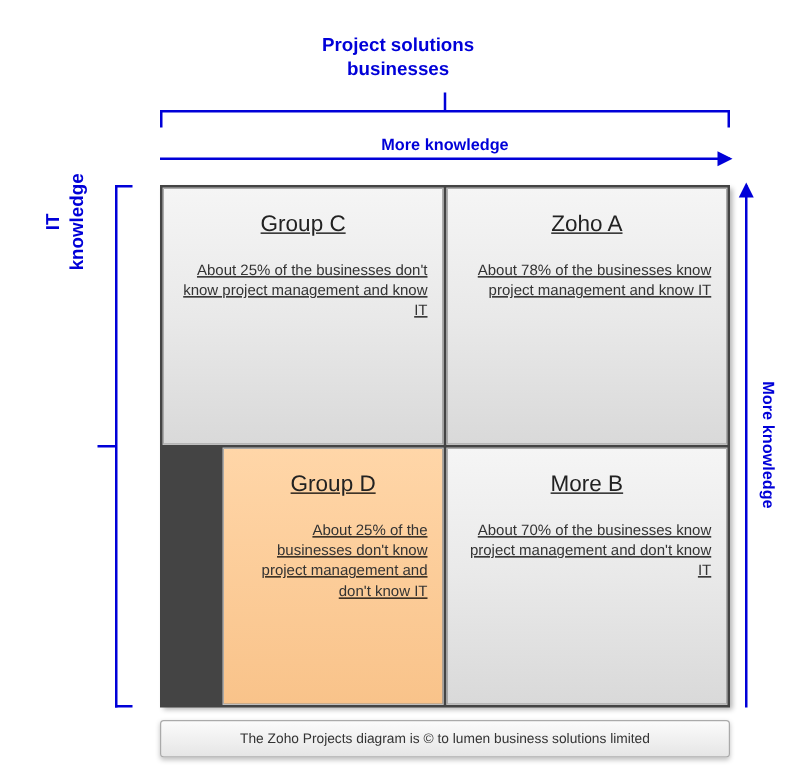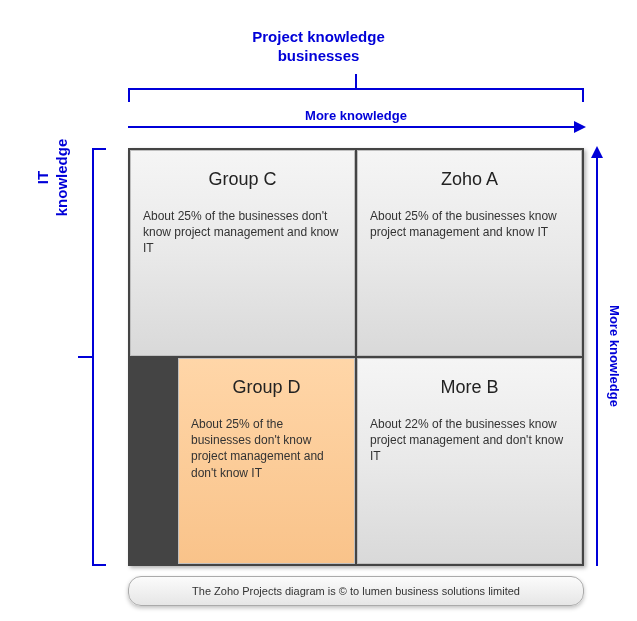--- a/index.html
+++ b/index.html
@@ -150,58 +150,59 @@
     padding: 2px;
     box-shadow: 2px 2px 4px rgba(0,0,0,0.3);
   }
   .cell {
     background: linear-gradient(to bottom, #f5f5f5 0%, #e9e9e9 50%, #d9d9d9 100%);
     border: 1px solid #bfbfbf;
     padding: 18px 12px 8px 12px;
     display: flex;
     flex-direction: column;
     align-items: center;
+    text-decoration: underline;
   }
   .cell.highlight {
     background: linear-gradient(to bottom, #ffd6a8 0%, #f9c38a 100%);
     margin-left: 48px;
   }
   .cell-title {
     font-size: 18px;
     color: #222;
     margin-bottom: 18px;
   }
   .cell-body {
     font-size: 12px;
     color: #333;
-    text-align: left;
+    text-align: right;
     line-height: 1.35;
   }
   .footer {
     position: absolute;
     left: 128px;
     top: 576px;
     width: 456px;
     height: 30px;
     background: linear-gradient(to bottom, #fbfbfb 0%, #e6e6e6 100%);
     border: 1px solid #aaa;
-    border-radius: 13px;
+    border-radius: 3px;
     box-shadow: 0 2px 4px rgba(0,0,0,0.25);
     display: flex;
     align-items: center;
     justify-content: center;
     font-size: 11px;
     color: #333;
   }
 </style>
 </head>
 <body>
 
 <div class="top-title">
-  <span>Project knowledge</span><br>
+  <span>Project solutions</span><br>
   <span>businesses</span>
 </div>
 <div class="top-bracket">
   <div class="stem"></div>
     <div class="hline"></div>
     <div class="vleft"></div>
     <div class="vright"></div>
 </div>
 <div class="top-arrow-label">More knowledge</div>
 <div class="top-arrow"></div>
@@ -220,25 +221,25 @@
 <div class="right-arrow"></div>
 <div class="right-arrow-label">More knowledge</div>
 
 <div class="grid">
   <div class="cell">
     <div class="cell-title">Group C</div>
     <div class="cell-body">About 25% of the businesses don't know project management and know IT</div>
   </div>
   <div class="cell">
     <div class="cell-title">Zoho A</div>
-    <div class="cell-body">About 25% of the businesses know project management and know IT</div>
+    <div class="cell-body">About 78% of the businesses know project management and know IT</div>
   </div>
   <div class="cell highlight">
     <div class="cell-title">Group D</div>
     <div class="cell-body">About 25% of the businesses don't know project management and don't know IT</div>
   </div>
   <div class="cell">
     <div class="cell-title">More B</div>
-    <div class="cell-body">About 22% of the businesses know project management and don't know IT</div>
+    <div class="cell-body">About 70% of the businesses know project management and don't know IT</div>
   </div>
 </div>
 
 <div class="footer">The Zoho Projects diagram is © to lumen business solutions limited</div>
 
 </body></html>

